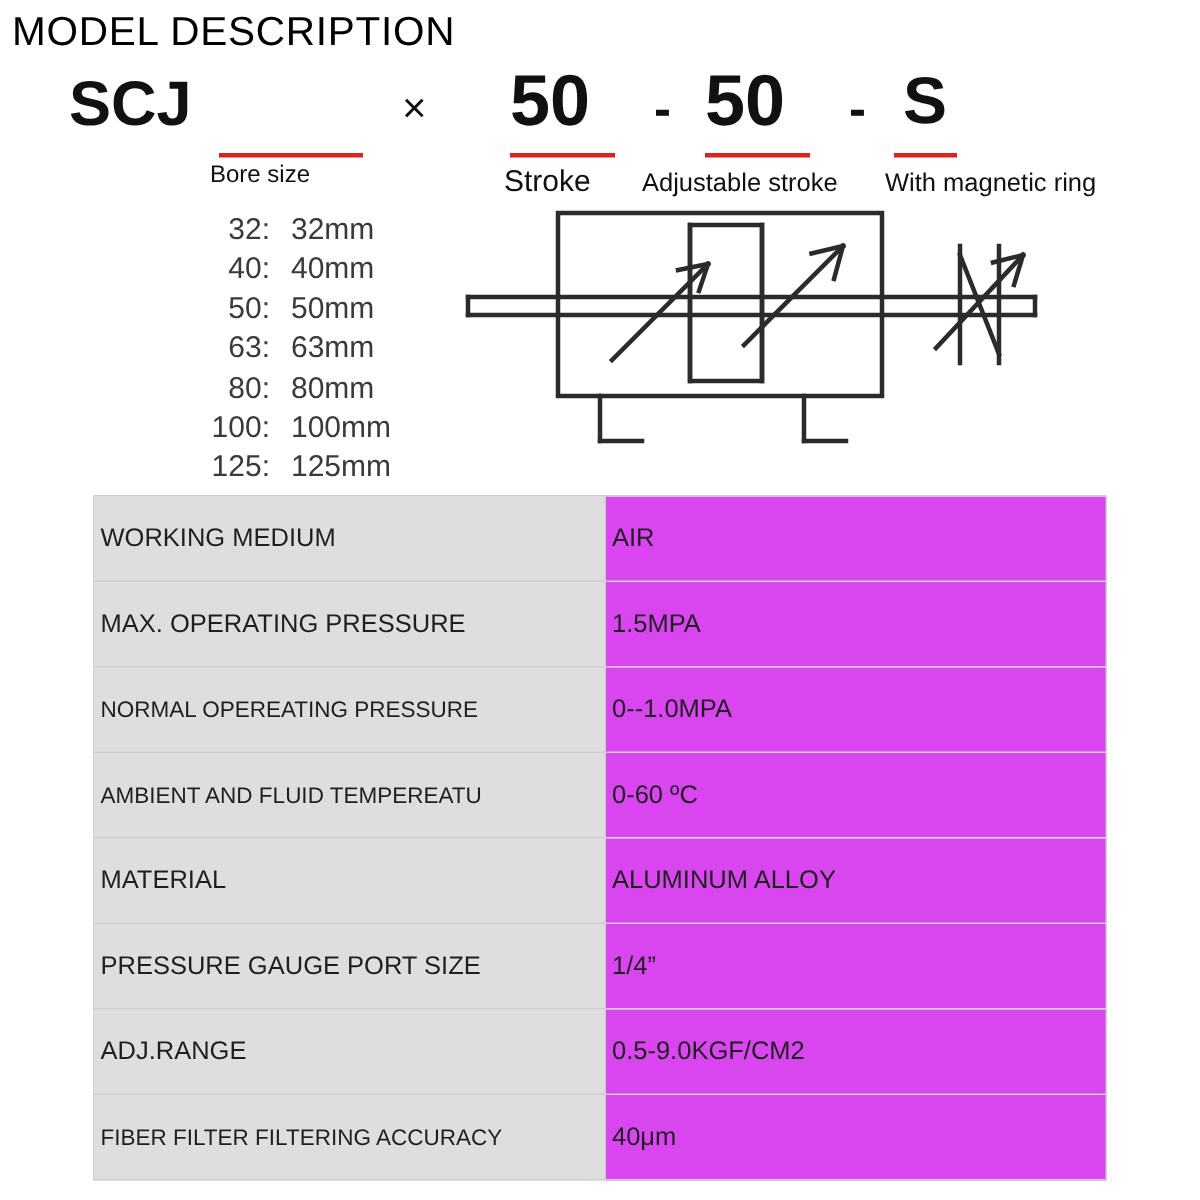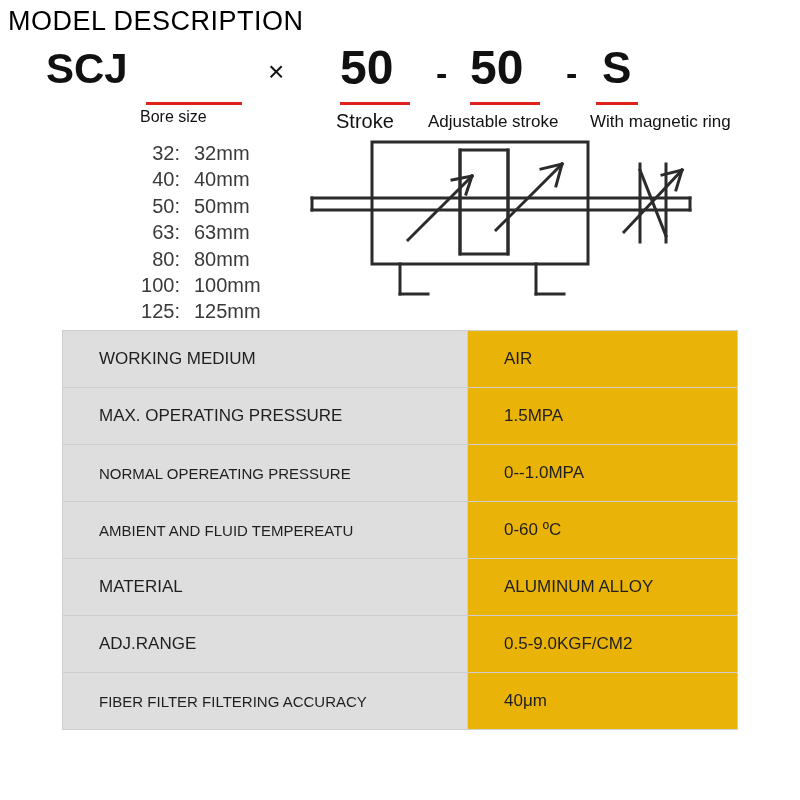--- a/index.html
+++ b/index.html
@@ -144,31 +144,31 @@
     top: 330px;
     width: 676px;
     border-collapse: collapse;
     table-layout: fixed;
   }
   .spec-table tr {
     height: 57px;
   }
   .spec-table td {
     border: 1px solid #cfcfcf;
-    padding: 0 36px;
+    padding: 0 4px;
     font-size: 17px;
     color: #1f1f1f;
     vertical-align: middle;
   }
   .spec-table td.cell-label {
     width: 332px;
     background: #dedede;
   }
   .spec-table td.cell-value {
-    background: #eab308;
+    background: #d946ef;
   }
   .spec-table td.small {
     font-size: 15px;
   }
 </style>
 </head>
 <body>
 
 <div class="page-title">MODEL DESCRIPTION</div>
 
@@ -277,20 +277,24 @@
     </tr>
     <tr>
       <td class="cell-label small">AMBIENT AND FLUID TEMPEREATU</td>
       <td class="cell-value">0-60 ºC</td>
     </tr>
     <tr>
       <td class="cell-label">MATERIAL</td>
       <td class="cell-value">ALUMINUM ALLOY</td>
     </tr>
     <tr>
+      <td class="cell-label">PRESSURE GAUGE PORT SIZE</td>
+      <td class="cell-value">1/4”</td>
+    </tr>
+    <tr>
       <td class="cell-label">ADJ.RANGE</td>
       <td class="cell-value">0.5-9.0KGF/CM2</td>
     </tr>
     <tr>
       <td class="cell-label small">FIBER FILTER FILTERING ACCURACY</td>
       <td class="cell-value">40μm</td>
     </tr>
   </tbody>
 </table>
 

